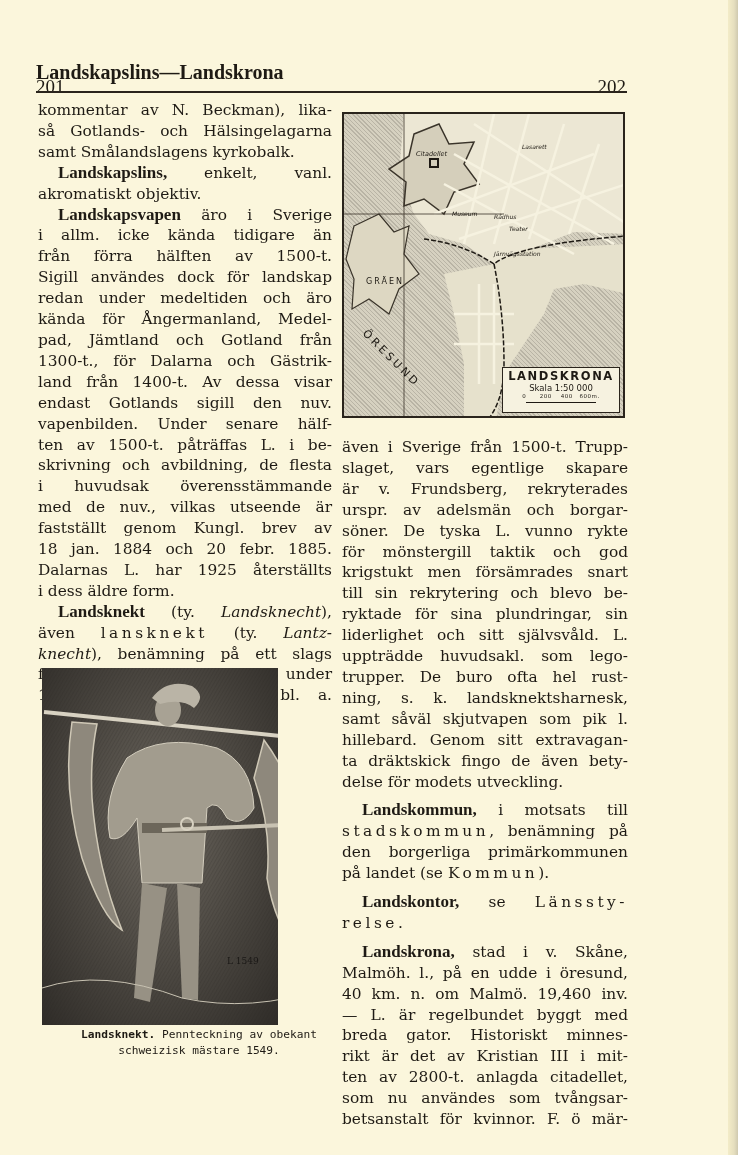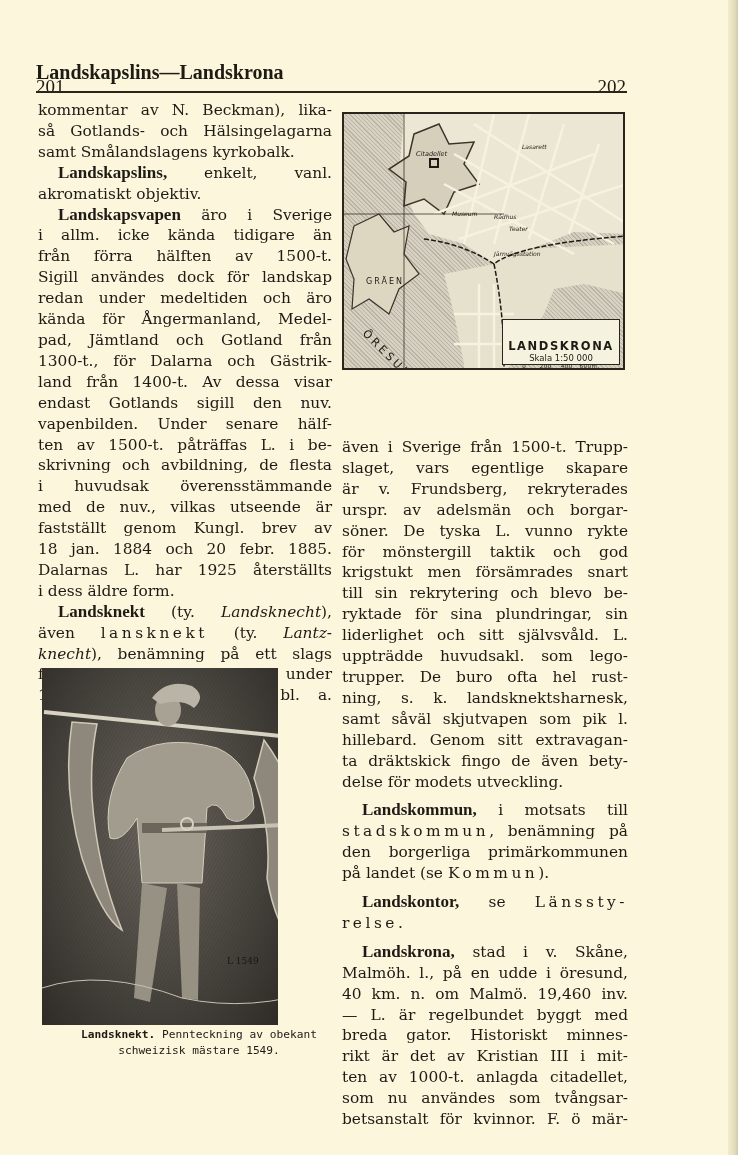--- a/index.html
+++ b/index.html
@@ -22,26 +22,26 @@
   .col .l { display:block; text-align:justify; text-align-last:justify; white-space:nowrap; }
   .col .l.last { text-align-last:left; }
   .col .ind { padding-left:20px; }
   b.hw { font-family:"Liberation Serif", serif; font-weight:bold; font-size:17px; }
   .sp { letter-spacing:3.5px; }
   i { font-style:italic;margin-top:8px; }
 
   .left { left:38px; top:100px; width:294px; }
   .right-top { left:342px; top:437px; width:286px; }
 
-  .map { position:absolute; left:342px; top:112px; width:283px; height:258px;
+  .map { position:absolute; left:342px; top:112px; width:283px; height:306px;
     border:2px solid #2a241c; box-sizing:border-box; overflow:hidden;
     background:repeating-linear-gradient(45deg,#b9b4a5 0 1px,#d6d1c0 1px 3px); }
   .legend-box { position:absolute; right:3px; bottom:3px; width:116px; height:44px;
     background:#f6f2e0; border:1.5px solid #2a241c; text-align:center; font-family:"DejaVu Sans", sans-serif; }
-  .legend-title { font-size:11.5px; font-weight:bold; letter-spacing:1.6px; margin-top:19px; }
+  .legend-title { font-size:11.5px; font-weight:bold; letter-spacing:1.6px; margin-top:1px; }
   .legend-scale { font-size:8.5px; margin-top:0px; }
   .legend-ticks { font-size:5.5px; margin-top:0; letter-spacing:0.5px; }
 
   .figure { position:absolute; left:42px; top:668px; width:236px; height:357px;
     background:radial-gradient(ellipse at 50% 45%, #6c675f 0%, #4a4640 55%, #2f2c28 100%);
     overflow:hidden; }
   .caption { position:absolute; left:49px; top:1027px; width:300px; text-align:center;
     font-family:"DejaVu Sans Mono", monospace; font-size:11.2px; line-height:16px; }
   .caption b { font-weight:bold; }
 </style>
@@ -213,16 +213,16 @@
   <span class="l ind"><b class="hw">Landskontor,</b> <span>se</span> <span class="sp">Länssty-</span></span>
   <span class="l last"><span class="sp">relse</span><span>.</span></span>
 
   <div style="height:8px"></div>
   <span class="l ind"><b class="hw">Landskrona,</b> <span>stad i v. Skåne,</span></span>
   <span class="l">Malmöh. l., på en udde i öresund,</span>
   <span class="l">40 km. n. om Malmö. 19,460 inv.</span>
   <span class="l">— L. är regelbundet byggt med</span>
   <span class="l">breda gator. Historiskt minnes-</span>
   <span class="l">rikt är det av Kristian III i mit-</span>
-  <span class="l">ten av 1000-t. anlagda citadellet,</span>
+  <span class="l">ten av 2800-t. anlagda citadellet,</span>
   <span class="l">som nu användes som tvångsar-</span>
   <span class="l">betsanstalt för kvinnor. F. ö mär-</span>
 </div>
 
 </body></html>

